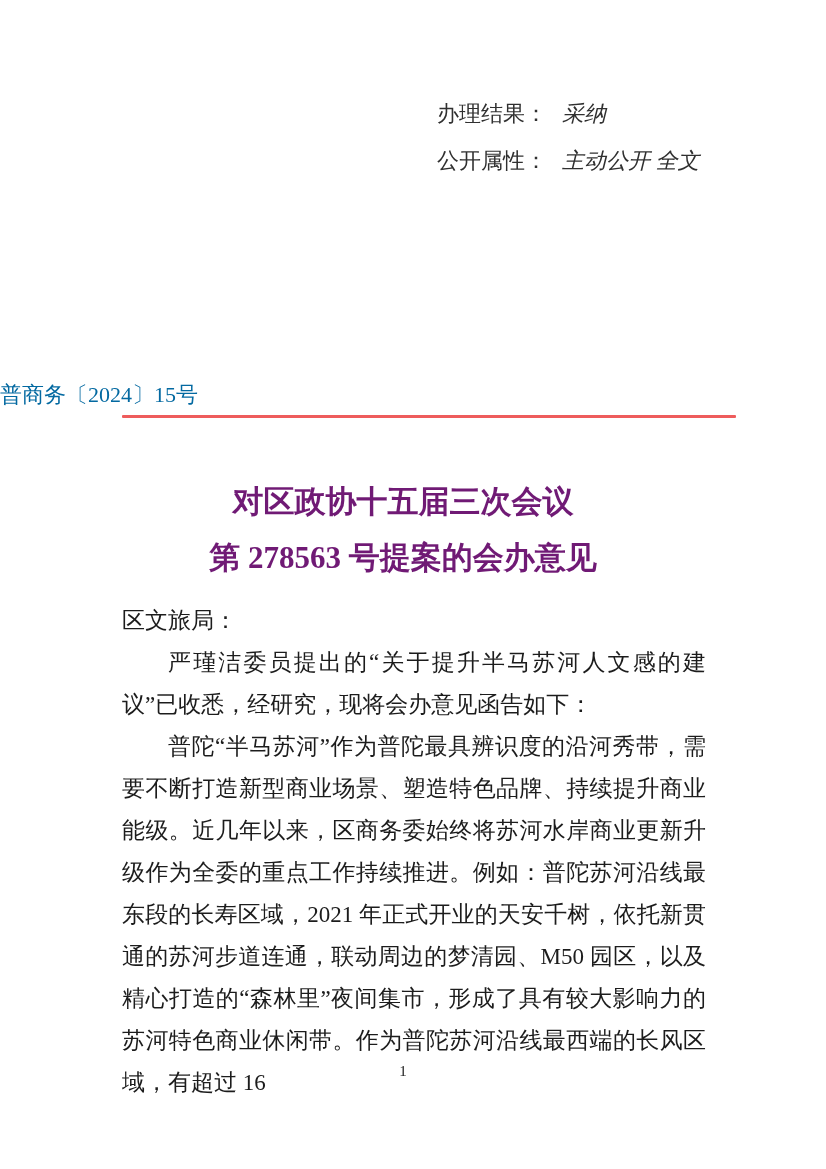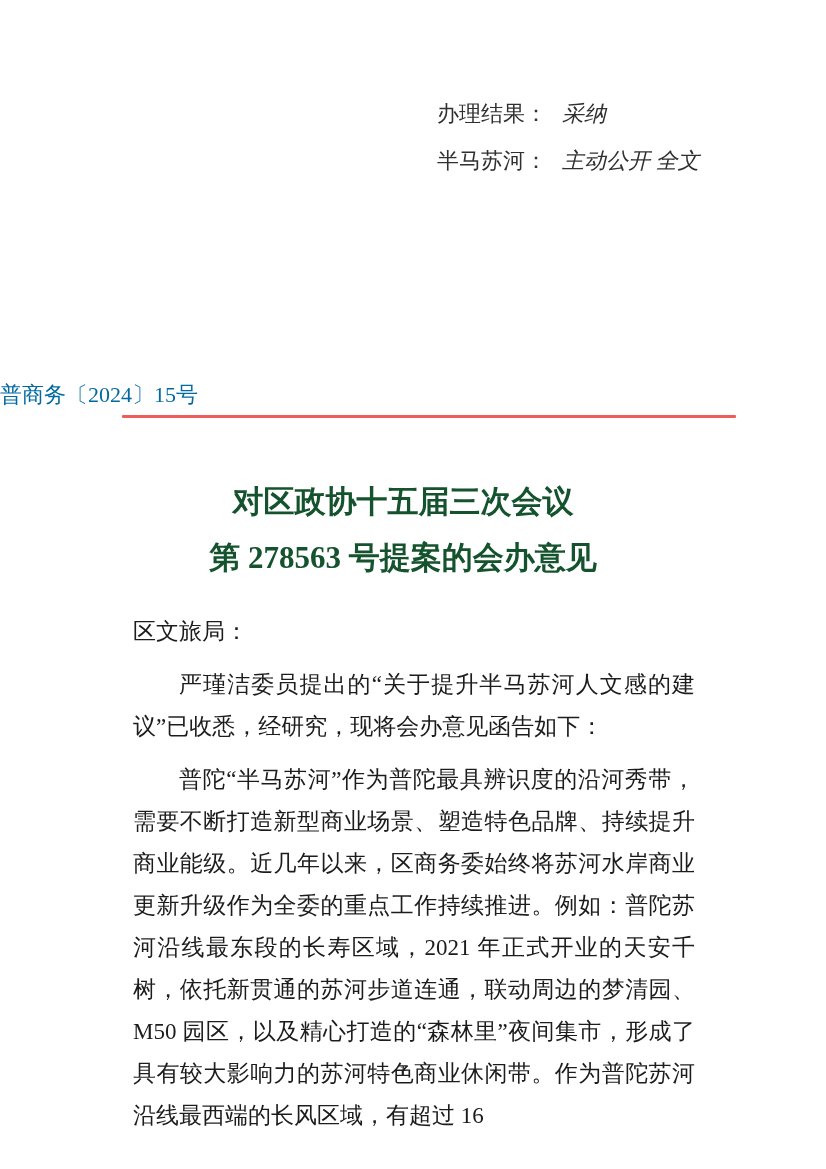--- a/index.html
+++ b/index.html
@@ -72,35 +72,35 @@
   .doc-title{
     position:absolute;
     top:474px;
     left:0;
     width:100%;
     margin:0;
     text-align:center;
     font-size:31px;
     line-height:56px;
     font-weight:bold;
-    color:#14532d;
+    color:#701a75;
   }
   
   .doc-body{
     position:absolute;
     top:600px;
     left:122px;
     width:584px;
     font-size:23px;
     line-height:42px;
     text-align:justify;
     text-justify:inter-ideograph;
     color:#1c1c1c;
   }
-  .doc-body p{margin:11px;text-indent:2em;}
+  .doc-body p{margin:0;text-indent:2em;}
   .doc-body p.salutation{text-indent:0;}
   
   .page-number{
     position:absolute;
     top:1063px;
     left:0;
     width:100%;
     text-align:center;
     font-size:15px;
     color:#222222;
@@ -110,21 +110,21 @@
 <body>
 
 <div class="page">
 
   <div class="meta">
     <div class="meta-row">
       <span class="meta-label">办理结果：</span>
       <span class="meta-value">采纳</span>
     </div>
     <div class="meta-row">
-      <span class="meta-label">半马苏河：</span>
+      <span class="meta-label">公开属性：</span>
       <span class="meta-value">主动公开 全文</span>
     </div>
   </div>
 
 
   <div class="doc-number">普商务〔2024〕15号</div>
 
   <div class="red-rule"></div>
 
   <h2 class="doc-title">

